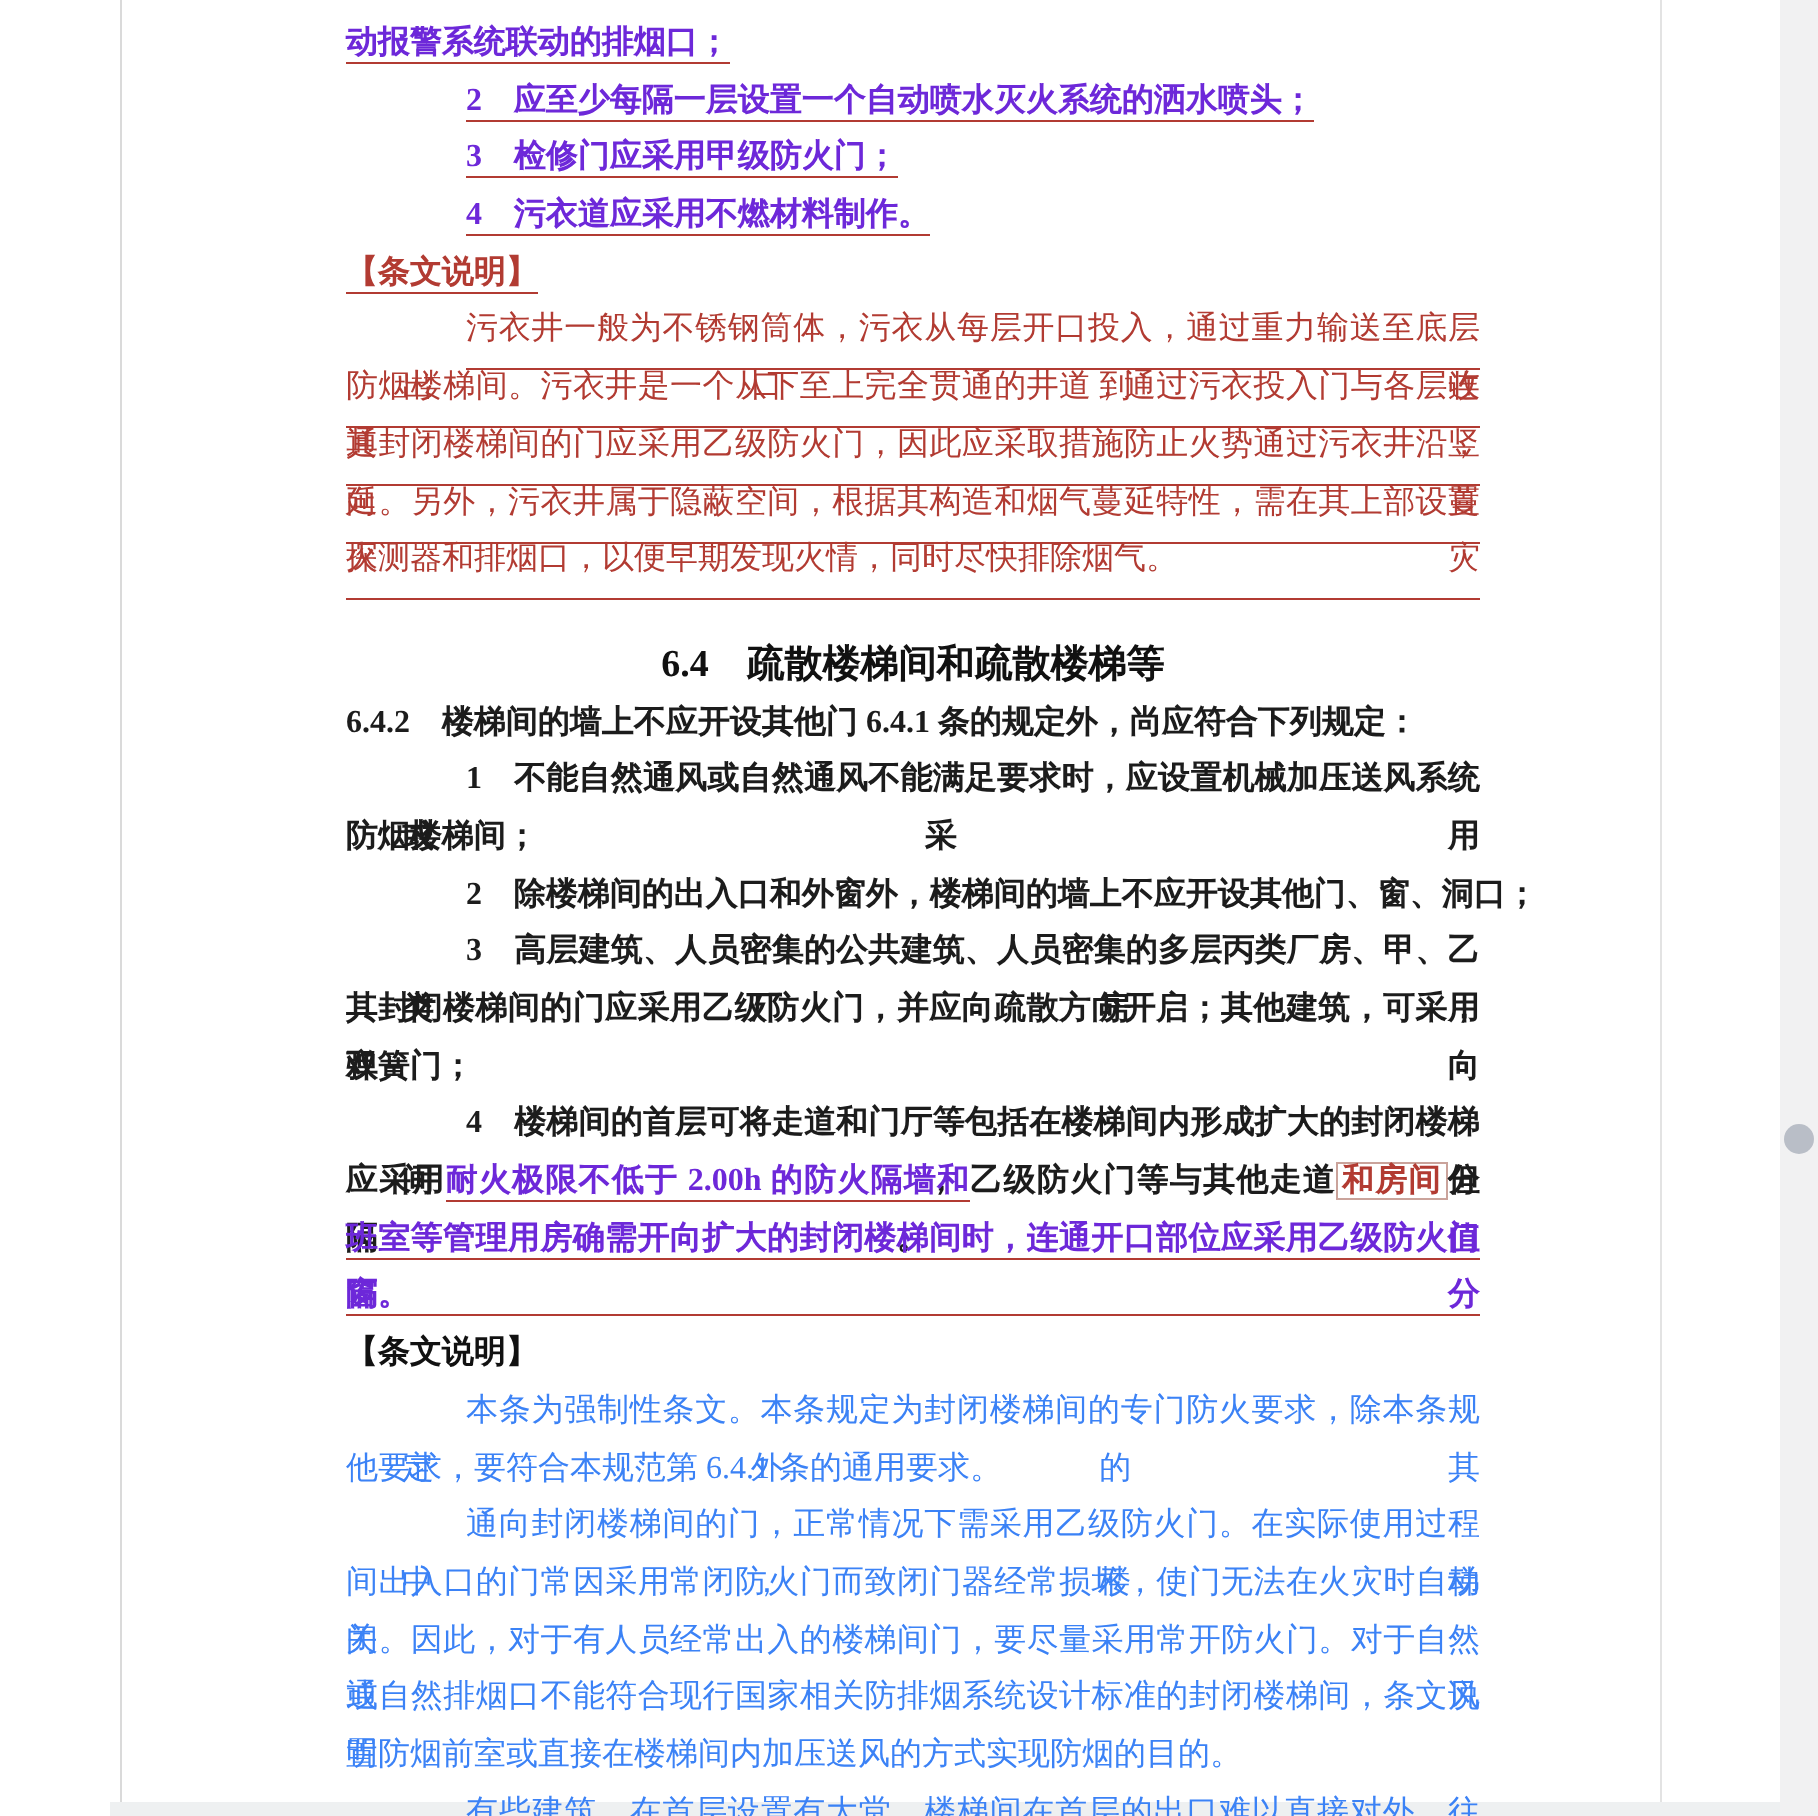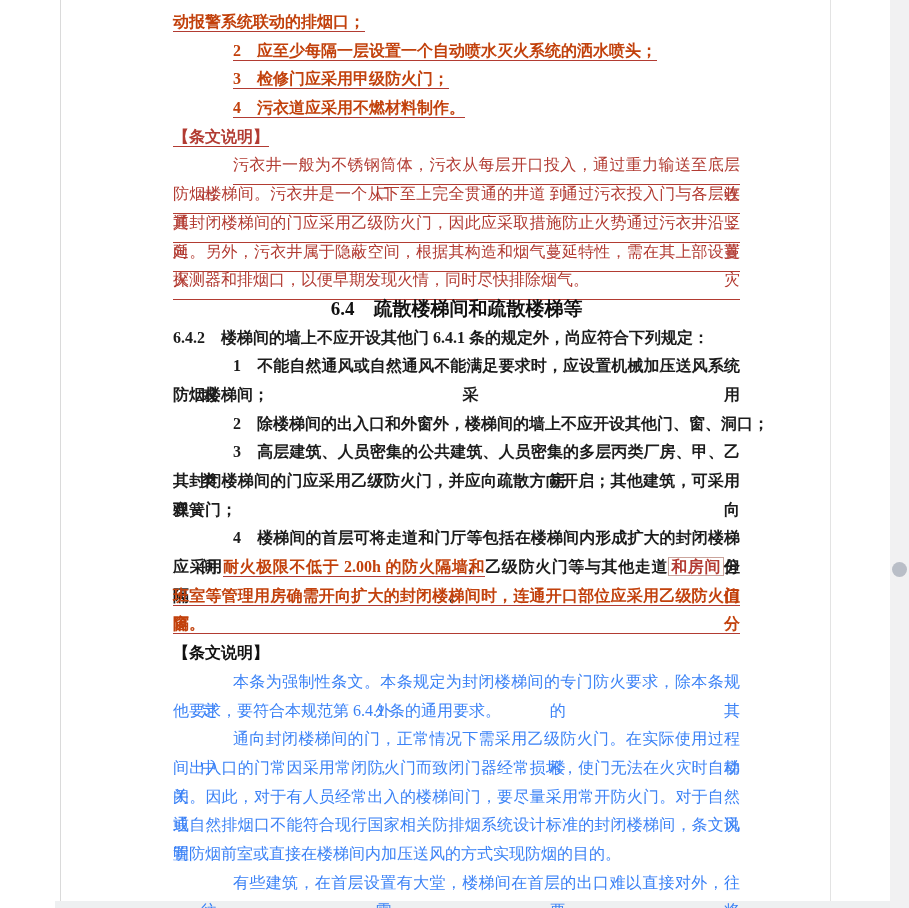--- a/index.html
+++ b/index.html
@@ -13,24 +13,24 @@
   #edge-right{left:830px;background:#e3e3e3;}
   #bottom-band{position:absolute;left:55px;top:901px;width:835px;height:7px;background:#eef0f1;}
   #scrollbar-track{position:absolute;right:0;top:0;width:19px;height:908px;background:#f1f1f2;}
   #scrollbar-thumb{position:absolute;left:2px;top:562px;width:15px;height:15px;border-radius:50%;background:#b9bec7;}
   #doc{position:absolute;left:173px;top:8px;width:567px;}
   .line{
     height:28.7px;line-height:28.7px;font-size:16px;color:#212121;
     white-space:nowrap;overflow:visible;
   }
   .line.j{text-align:justify;text-align-last:justify;white-space:normal;}
-  .line.c{text-align:left;text-align-last:center;white-space:normal;}
+  .line.c{text-align:left;text-align-last:center;white-space:normal;margin-top:24px;}
   .line.ind{text-indent:2em;margin-left:28px;}
   
-  .s-pr{color:#c2410c;font-weight:600;border-bottom:1px solid #b23b32;padding-bottom:1px;}
+  .s-pr{color:#6d28d9;font-weight:600;border-bottom:1px solid #b23b32;padding-bottom:1px;}
   .s-er{color:#b23b32;font-weight:400;border-bottom:1px solid #b23b32;padding-bottom:11px;}
   .s-lr{color:#b23b32;font-weight:700;border-bottom:1px solid #b23b32;padding-bottom:1px;}
   .s-pb{color:#1c1c1c;font-weight:600;}
   .s-eb{color:#3b82f6;font-weight:400;}
   .s-lb{color:#111111;font-weight:700;}
   .s-h{color:#111111;font-weight:700;font-size:19px;}
   .s-box{color:#b23b32;font-weight:600;border:1px solid #caa39b;padding:0 2px;}
 </style>
 </head>
 <body>

